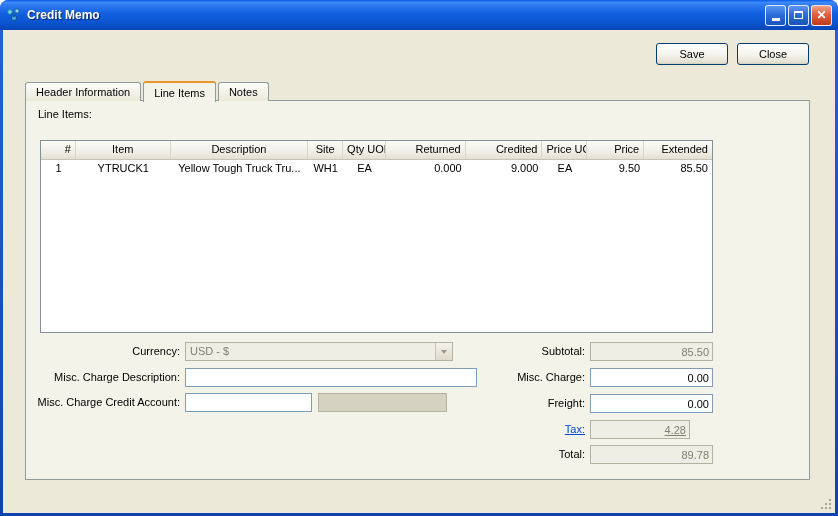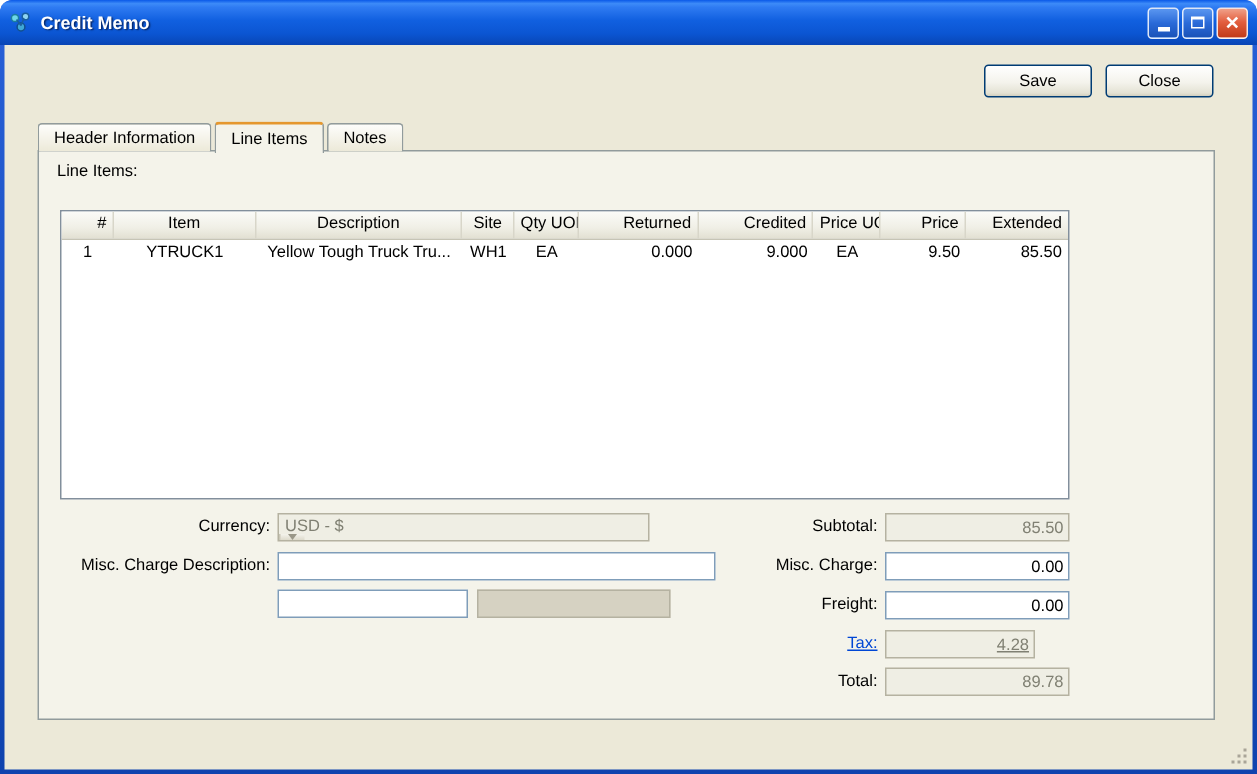--- a/index.html
+++ b/index.html
@@ -96,22 +96,22 @@
 
   .txt {
     position:absolute; height:19px; border:1px solid #7f9db9; background:#fff;
     font-family:"Liberation Sans",sans-serif; font-size:11px; padding:0 3px; z-index:5;
   }
   .txt.num { text-align:right; }
   .txt.ro { background:#efeee4; border-color:#b5b2a1; color:#808073; }
   .graybox { position:absolute; height:19px; background:#d6d2c2; border:1px solid #b5b2a1; z-index:5; }
 
   .combo {
-    position:absolute; left:182px; top:312px; width:248px; height:19px;
-    border:1px solid #b5b2a1; background:#efeee4; display:flex; z-index:5;flex-direction:column;
+    position:absolute; left:182px; top:312px; width:268px; height:19px;
+    border:1px solid #b5b2a1; background:#efeee4; display:flex; z-index:5;
   }
   .combo .val { flex:1; padding:2px 4px 0 4px; color:#808073; overflow:hidden; white-space:nowrap; }
   .combo .arrow-box {
     width:17px; border-left:1px solid #c9c6b6; background:linear-gradient(180deg,#f4f3ec,#dddacb);
     display:flex; align-items:center; justify-content:center;
   }
   .combo .arrow { width:0; height:0; border-left:3px solid transparent; border-right:3px solid transparent; border-top:4px solid #9a9788; }
 
   .browse-btn { left:449px; top:312px; width:26px; height:20px; padding-bottom:6px; font-weight:bold; }
 
@@ -196,20 +196,21 @@
     <div class="combo">
       <span class="val">USD - $</span>
       <span class="arrow-box">
         <span class="arrow"></span>
       </span>
     </div>
 
     <div class="f-label" style="top:341px;">Misc. Charge Description:</div>
     <input class="txt" style="left: 182px; top: 338px; width: 292px;" type="text" value="">
 
+    <div class="f-label" style="top:366px;">Misc. Charge Credit Account:</div>
     <input class="txt" style="left: 182px; top: 363px; width: 127px;" type="text" value="">
     <div class="graybox" style="left:315px; top:363px; width:129px;"></div>
     <button class="xp-btn browse-btn">...</button>
 
     <div class="f-label-r" style="top:315px;">Subtotal:</div>
     <input class="txt num ro" style="left: 587px; top: 312px; width: 123px;" type="text" readonly="" value="85.50">
 
     <div class="f-label-r" style="top:341px;">Misc. Charge:</div>
     <input class="txt num" style="left: 587px; top: 338px; width: 123px;" type="text" value="0.00">
 

